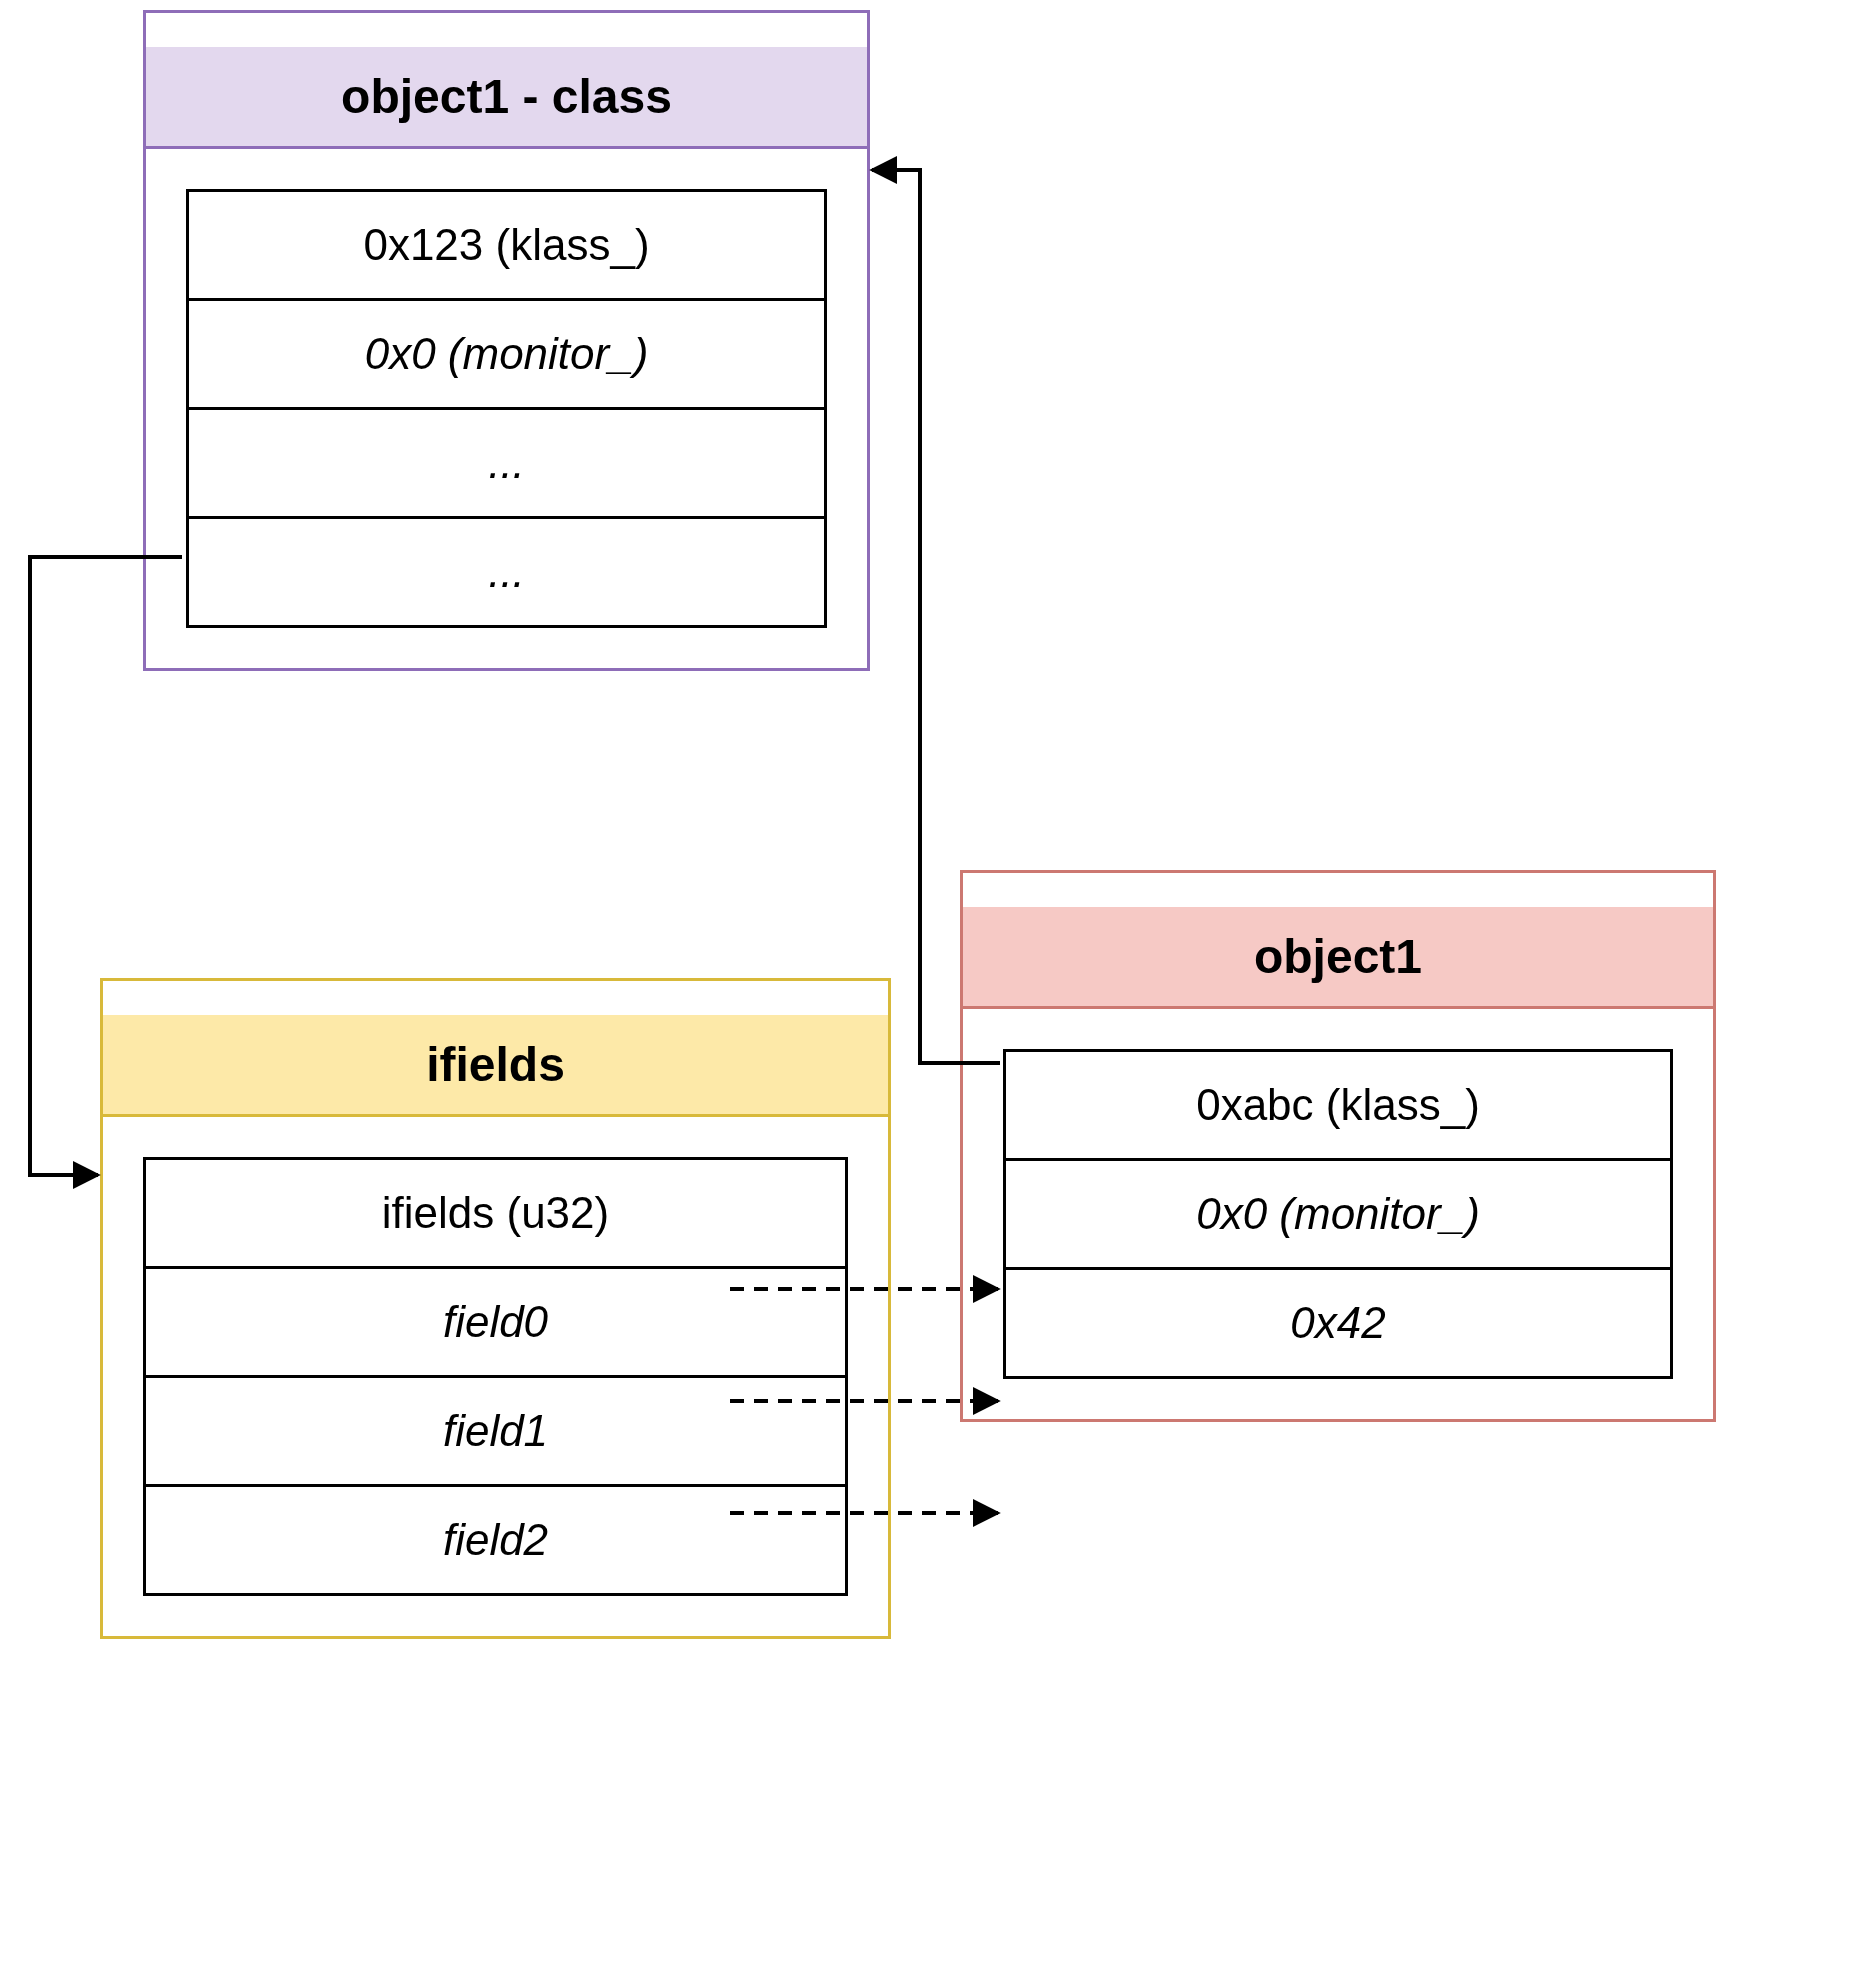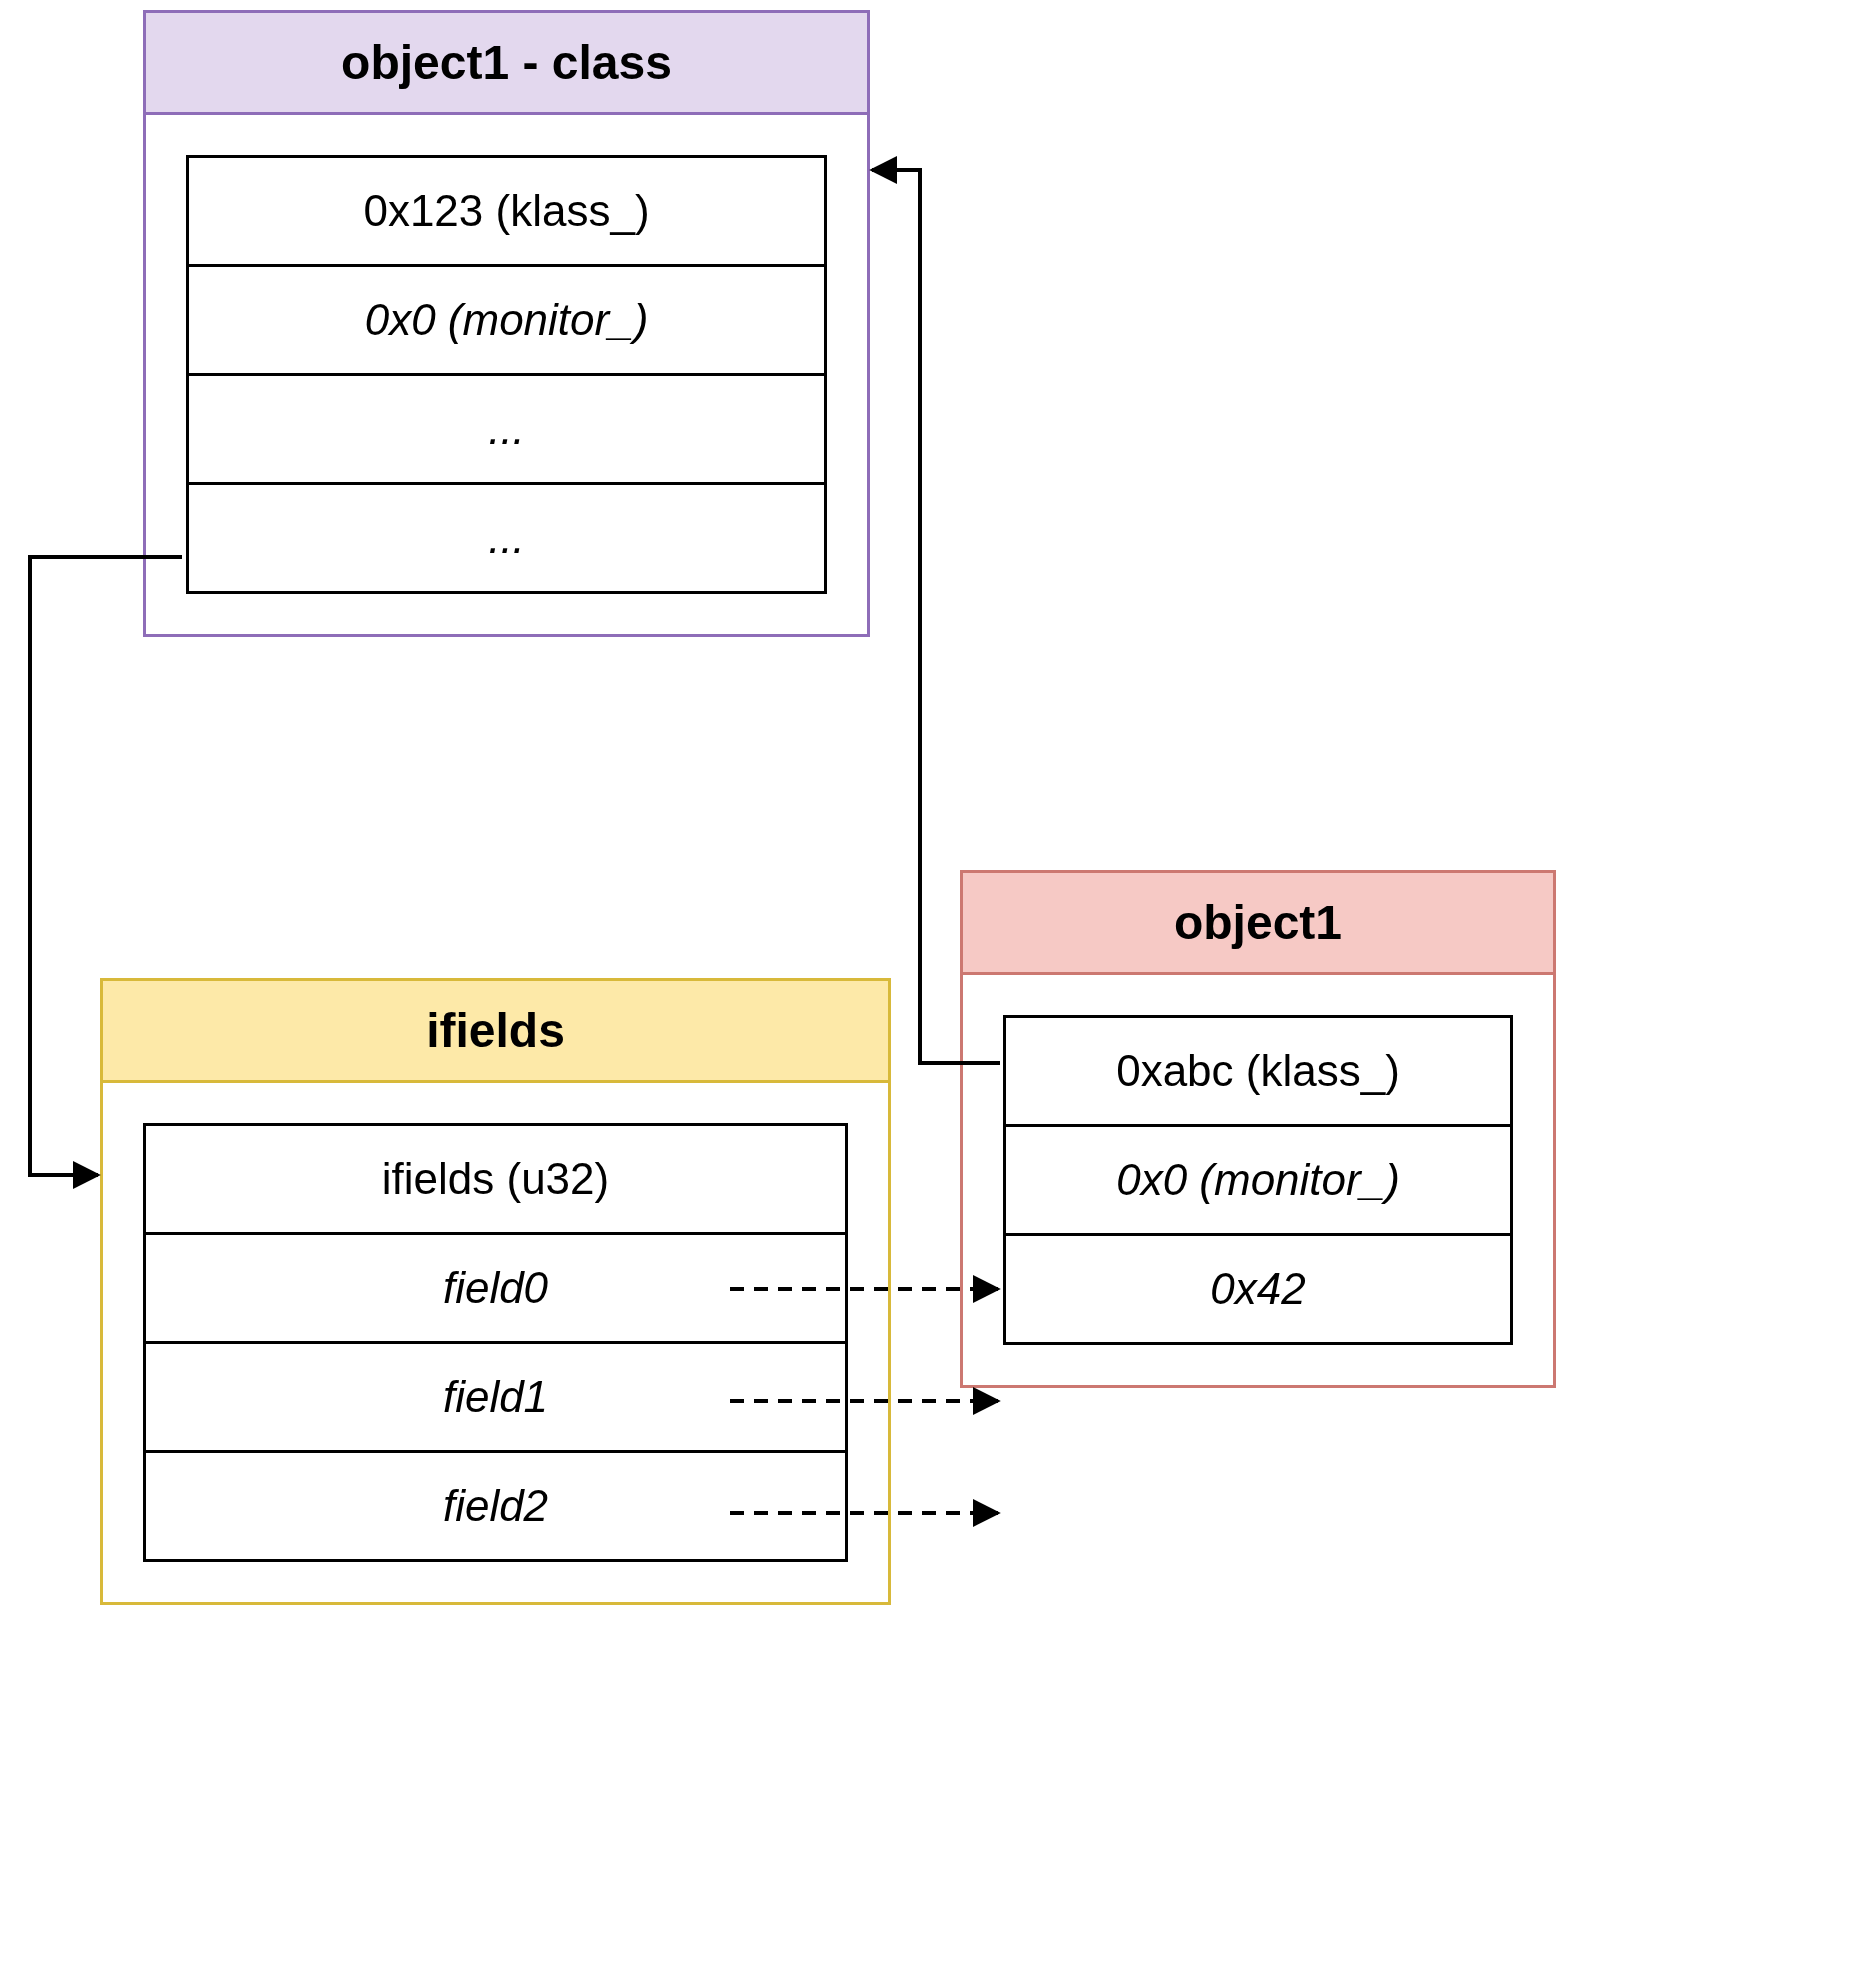--- a/index.html
+++ b/index.html
@@ -17,20 +17,21 @@
     border-width: 3px;
     border-style: solid;
   }
   .box-title {
     text-align: center;
     font-weight: bold;
     font-size: 48px;
     padding: 22px 0;
     border-bottom-width: 3px;
     border-bottom-style: solid;
+    margin-top: 34px;
   }
   .box-body {
     padding: 40px;
     background: #ffffff;
   }
   .cell {
     border: 3px solid #000000;
     text-align: center;
     font-size: 44px;
     padding: 28px 8px;
@@ -65,21 +66,21 @@
 <div class="box" style="left:100px; top:978px; width:791px; border-color:#d8b93a;">
   <div class="box-title" style="background:#fde9a8; border-bottom-color:#d8b93a;">ifields</div>
   <div class="box-body">
     <div class="cell">ifields (u32)</div>
     <div class="cell">field0</div>
     <div class="cell">field1</div>
     <div class="cell">field2</div>
   </div>
 </div>
 
-<div class="box" style="left:960px; top:870px; width:596px; border-color:#cc7871;">
+<div class="box" style="left:960px; top:870px; width:756px; border-color:#cc7871;">
   <div class="box-title" style="background:#f6c9c5; border-bottom-color:#cc7871;">object1</div>
   <div class="box-body">
     <div class="cell">0xabc (klass_)</div>
     <div class="cell">0x0 (monitor_)</div>
     <div class="cell">0x42</div>
   </div>
 </div>
 
 <svg class="overlay">
   <defs>

